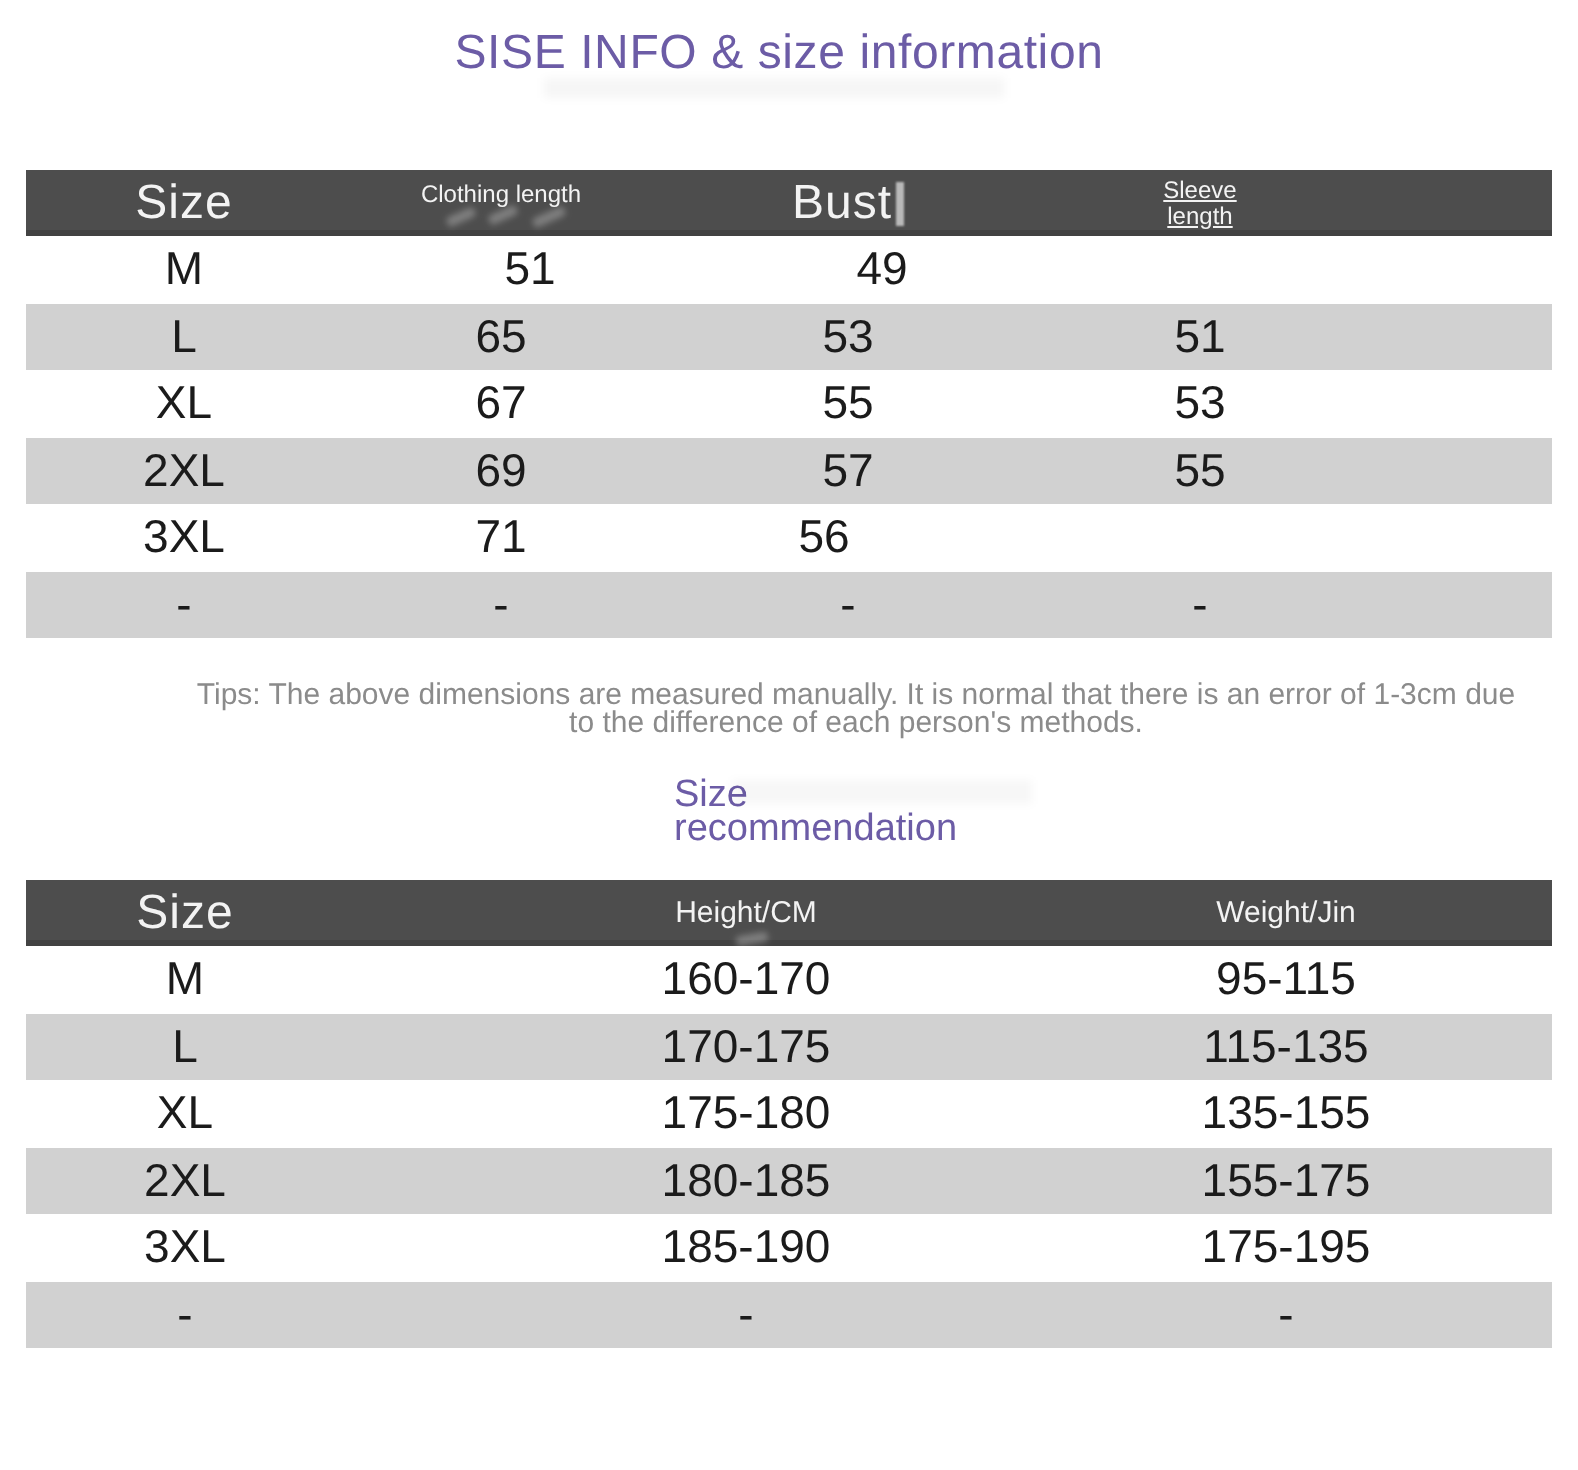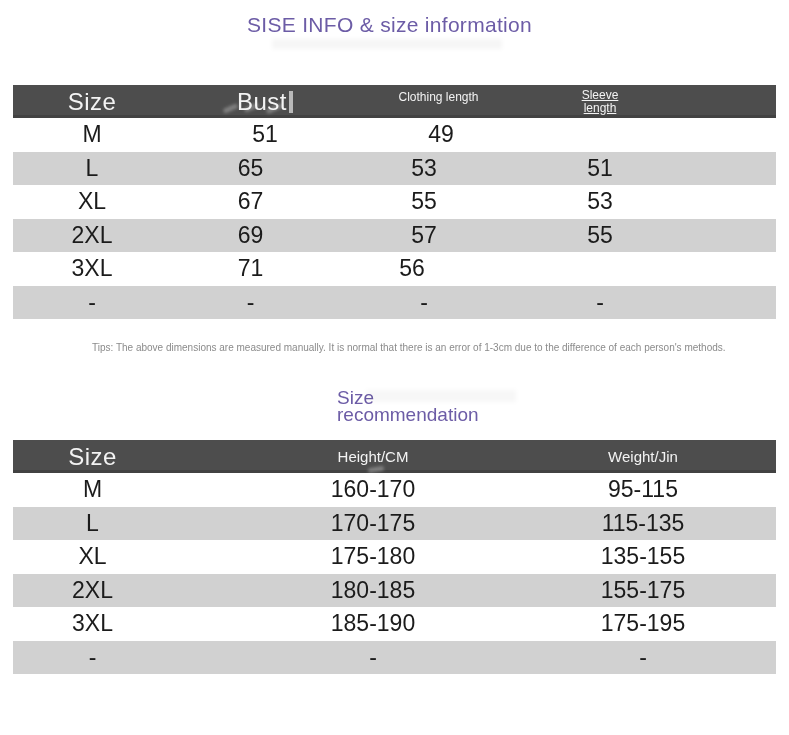--- a/index.html
+++ b/index.html
@@ -15,21 +15,21 @@
     background: #ffffff;
     overflow: hidden;
   }
   .title {
     position: absolute;
     top: 13px;
     left: 0;
     width: 779px;
     margin: 0;
     text-align: center;
-    font-size: 21px;
+    font-size: 24px;
     font-weight: normal;
     letter-spacing: 0.3px;
     color: var(--title_text, #6c5ca6);
   }
   .title-ghost {
     position: absolute;
     left: 272px;
     top: 39px;
     width: 230px;
     height: 10px;
@@ -132,23 +132,24 @@
   .sm2 { left: 231px; top: 20px; width: 15px; height: 5px; }
   .sm3 { left: 253px; top: 21px; width: 17px; height: 5px; }
   .sm4 { left: 355px; top: 27px; width: 16px; height: 5px; transform: rotate(-10deg); }
 
   .tips {
     position: absolute;
     left: 92px;
     top: 341px;
     width: 672px;
     margin: 0;
-    font-size: 10px;
+    font-size: 15px;
     line-height: 13.5px;
     color: var(--tips_text, #8b8b8b);
+    text-align: center;
   }
   .rec-heading {
     position: absolute;
     left: 337px;
     top: 389px;
     width: 145px;
     margin: 0;
     font-size: 19px;
     font-weight: normal;
     line-height: 17px;
@@ -162,27 +163,27 @@
 
   <h1 class="title">SISE INFO &amp; size information</h1>
   <div class="title-ghost"></div>
 
   <div class="sizetable t1">
 
     <div class="row header">
       <div class="cell c1 hdr-big">
           <span>Size</span>
         </div>
+      <div class="cell c2 hdr-small">
+          <span class="raise">Clothing length</span>
+        </div>
       <div class="cell c3 hdr-big">
           <span>Bust</span>
           <span class="text-cursor"></span>
         </div>
-      <div class="cell c2 hdr-small">
-          <span class="raise">Clothing length</span>
-        </div>
       <div class="cell c4 hdr-small">
           <span class="wrap2">Sleeve length</span>
         </div>
       <div class="cell c5"></div>
       <span class="smudge sm1"></span>
       <span class="smudge sm2"></span>
       <span class="smudge sm3"></span>
     </div>
 
     <div class="row">

